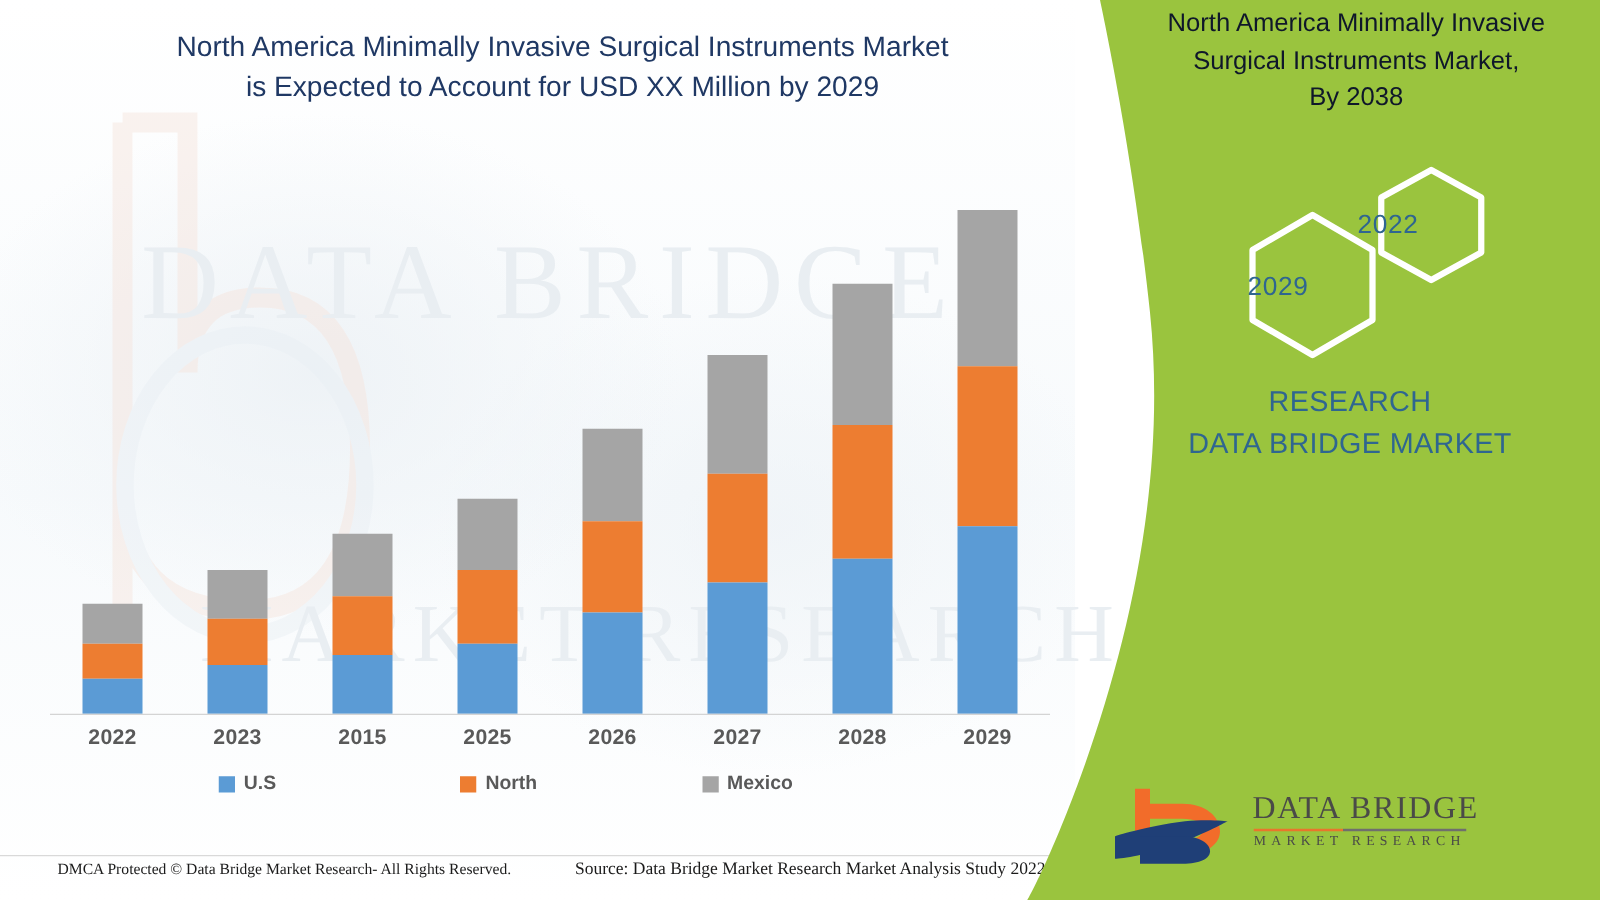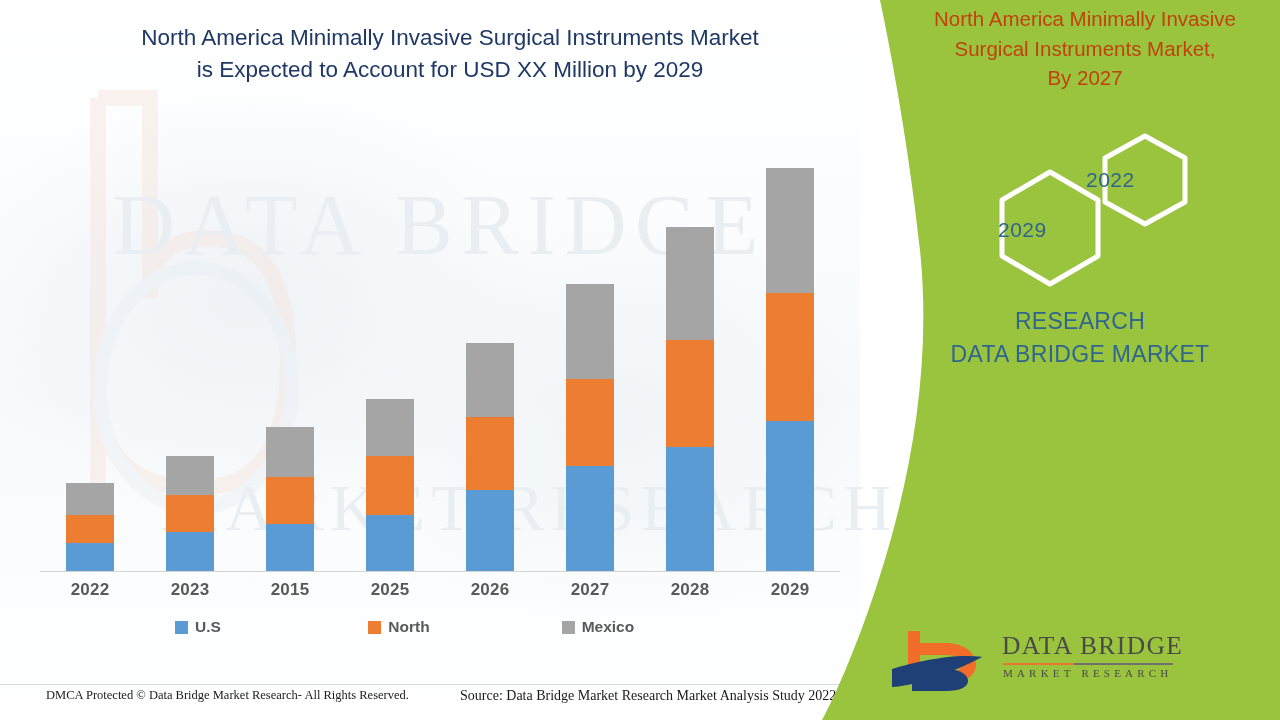--- a/index.html
+++ b/index.html
@@ -176,21 +176,21 @@
   .green-content {
     position:absolute;
     left:880px; top:0;
     width:400px; height:720px;
   }
   .panel-title {
     position:absolute;
     left:10px; top:4px;
     width:390px;
     text-align:center;
-    color:#c2410c;
+    color:#0f172a;
     font-size:20.5px;
     line-height:1.45;
     font-weight:400;
   }
   .hexes {
     position:absolute;
     left:80px; top:128px;
     width:320px; height:170px;
   }
   .hex-label {
@@ -357,21 +357,21 @@
 
   <svg class="green-panel" viewBox="0 0 1280 720" preserveAspectRatio="none">
     <path d="M1280 0 L880 0 C880 0 906 118 920 250 C934 386 902 520 862 628 C838 692 822 720 822 720 L1280 720 Z" fill="#9ac43e"></path>
   </svg>
 
   <div class="green-content">
 
     <div class="panel-title">
       <div>North America Minimally Invasive</div>
       <div>Surgical Instruments Market,</div>
-      <div>By 2027</div>
+      <div>By 2038</div>
     </div>
 
     <div class="hexes">
       <svg width="320" height="170" viewBox="0 0 320 170">
 
         <polygon points="145,30 185,8 225,30 225,74 185,96 145,74" fill="none" stroke="#ffffff" stroke-width="5" stroke-linejoin="round"></polygon>
 
         <polygon points="42,72 90,44 138,72 138,128 90,156 42,128" fill="none" stroke="#ffffff" stroke-width="5" stroke-linejoin="round"></polygon>
       </svg>
       <div class="hex-label hex-2029-label">2029</div>

